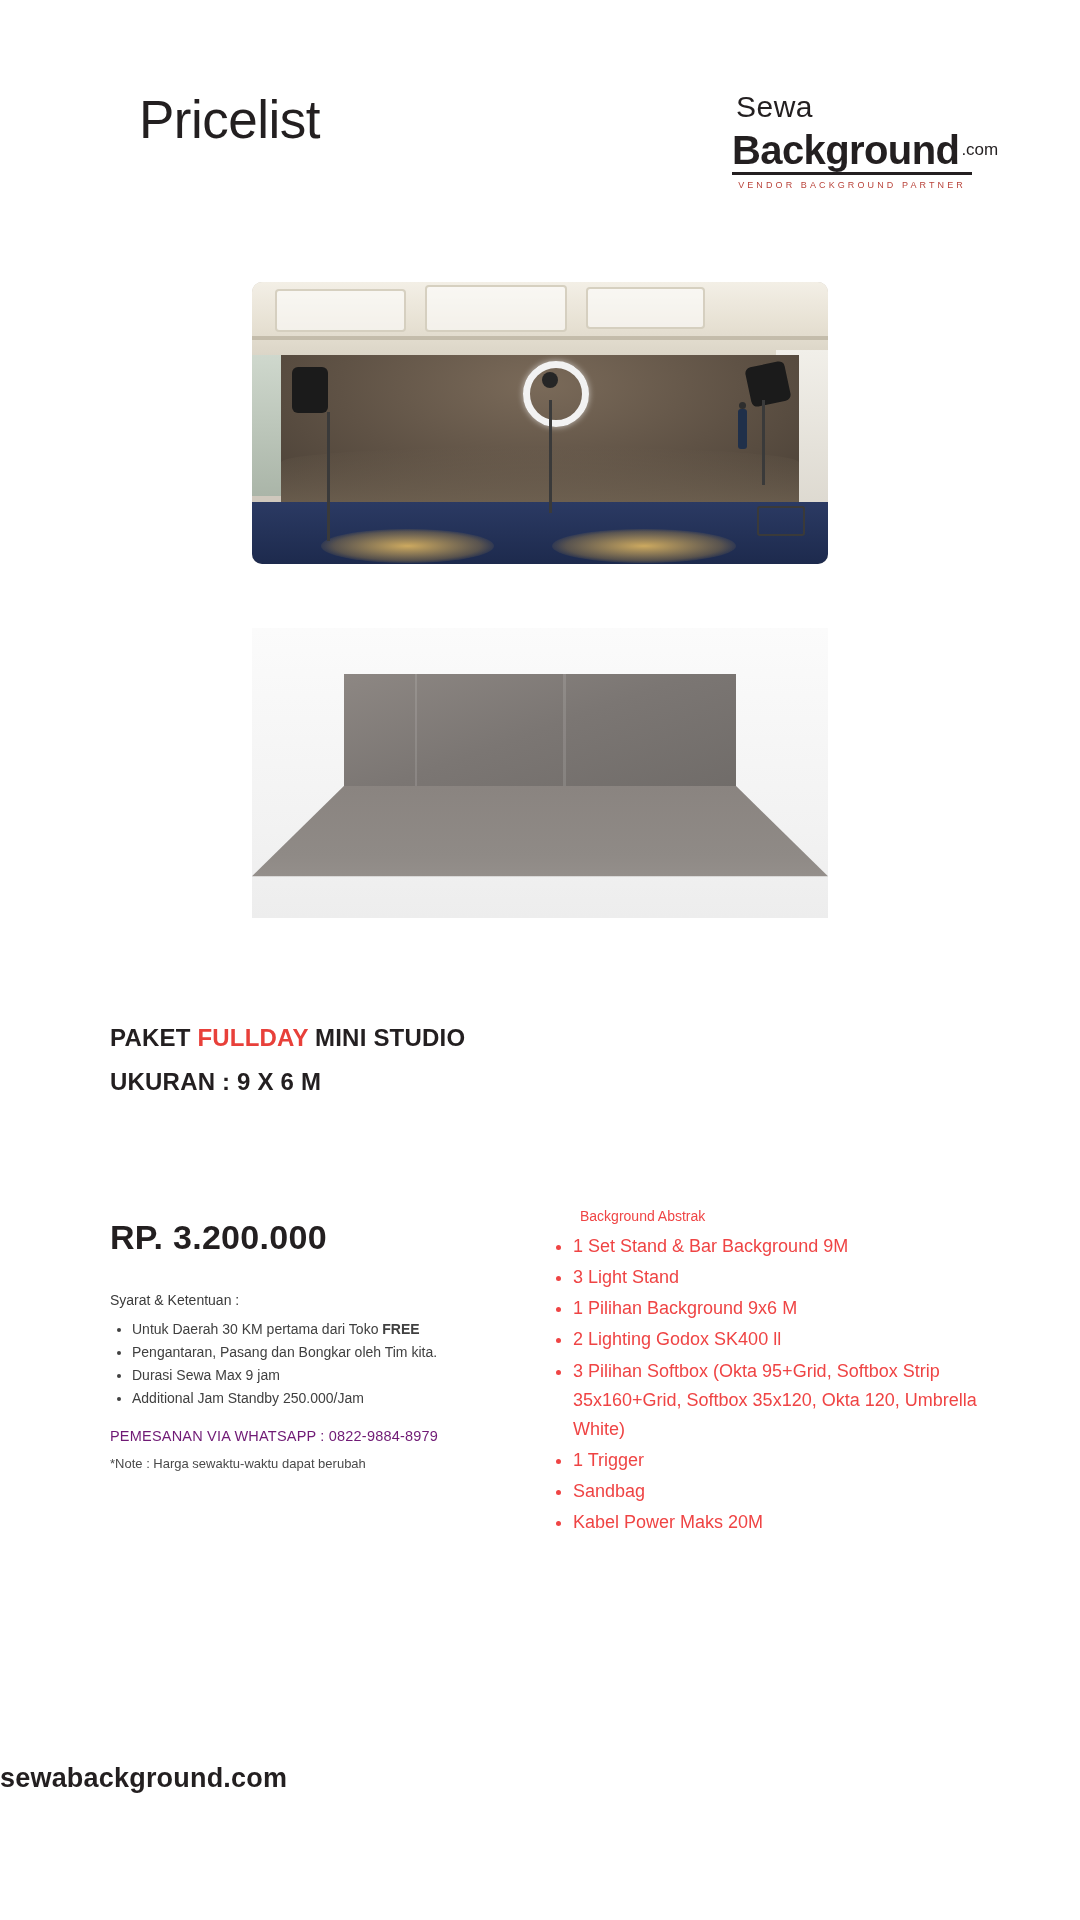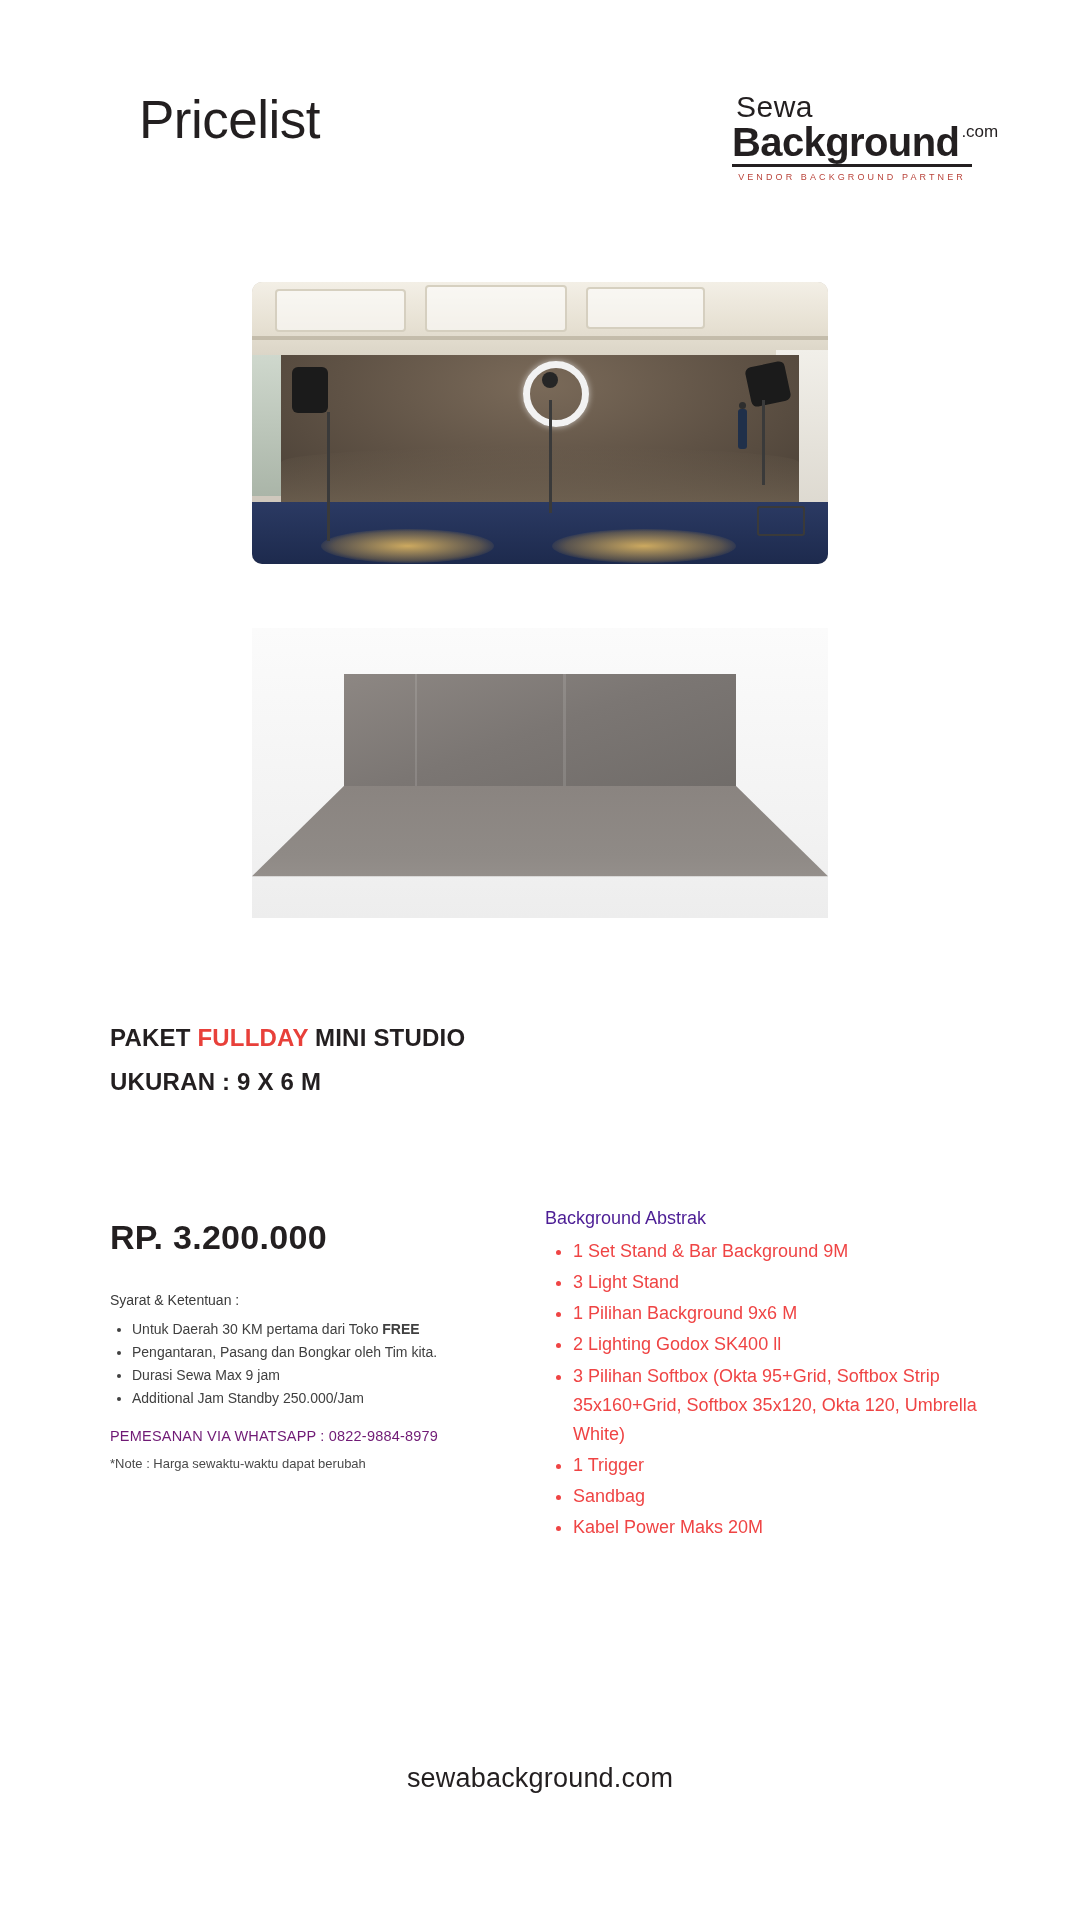--- a/index.html
+++ b/index.html
@@ -46,24 +46,24 @@
     font-size: 30px;
     font-weight: 400;
     letter-spacing: 0.5px;
     color: #231f20;
     line-height: 1;
     margin-left: 4px;
     text-align: left;
   }
   .logo-main-row {
     display: flex;
-    align-items: flex-start;
+    align-items: center;
     justify-content: flex-start;
     line-height: 1;
-    margin-top: 1px;
+    margin-top: 9px;
   }
   .logo-background {
     font-size: 40px;
     font-weight: 700;
     letter-spacing: -0.6px;
     color: #231f20;
     line-height: 0.95;
   }
   .logo-com {
     font-size: 17px;
@@ -298,45 +298,45 @@
   }
 
   
   .inclusions {
     position: absolute;
     left: 545px;
     top: 1208px;
     width: 460px;
   }
   .inclusions-title {
-    font-size: 18px;
-    color: #4c1d95;
+    font-size: 14px;
+    color: #ef4444;
     margin-bottom: 8px;
+    margin-left: 35px;
   }
   .inclusions ul {
     margin: 0;
     padding-left: 28px;
     list-style: disc;
   }
   .inclusions li {
     font-size: 18px;
     color: #ef4444;
     line-height: 1.62;
     margin-bottom: 2px;
   }
 
   
   .footer {
     position: absolute;
     left: 0;
     top: 1763px;
     width: 1080px;
-    text-align: center;
     font-size: 27px;
-    font-weight: 400;
+    font-weight: 700;
     letter-spacing: 0.2px;
     color: #231f20;
   }
 </style>
 </head>
 <body>
 
 <div class="header">
   <div class="page-title">Pricelist</div>
 

